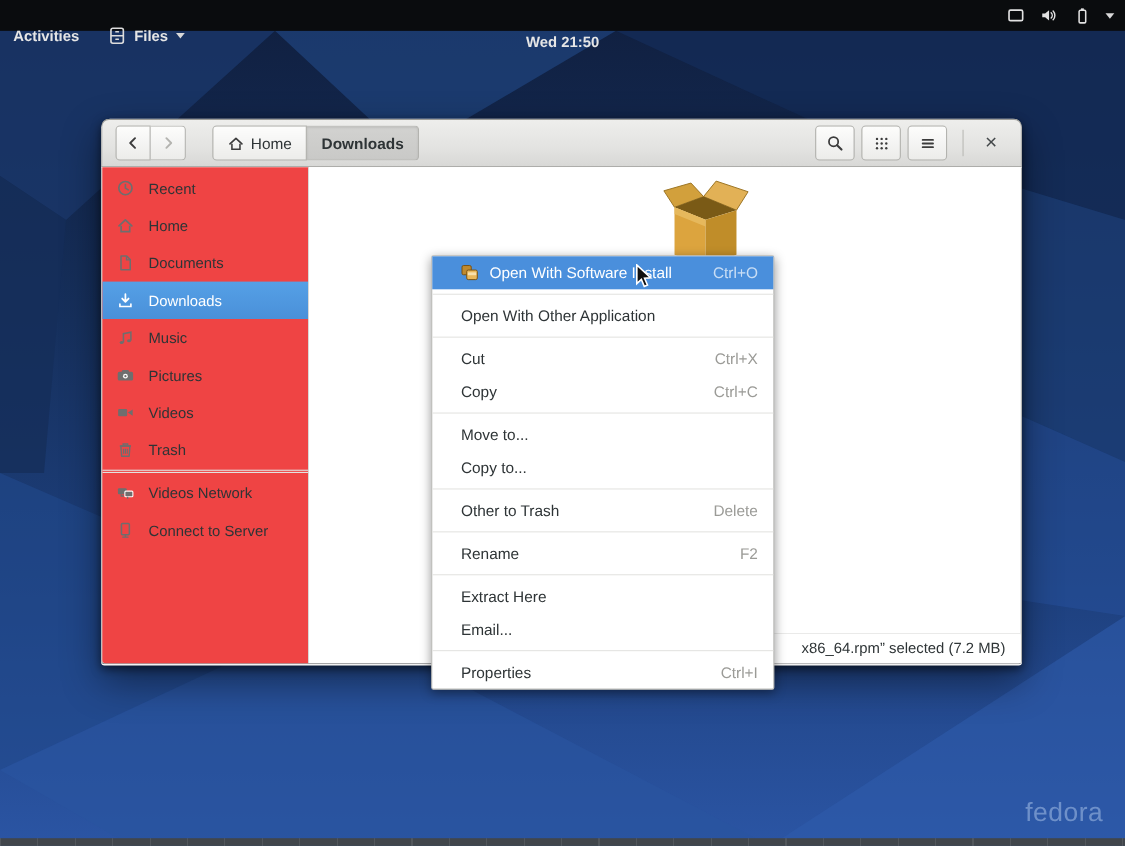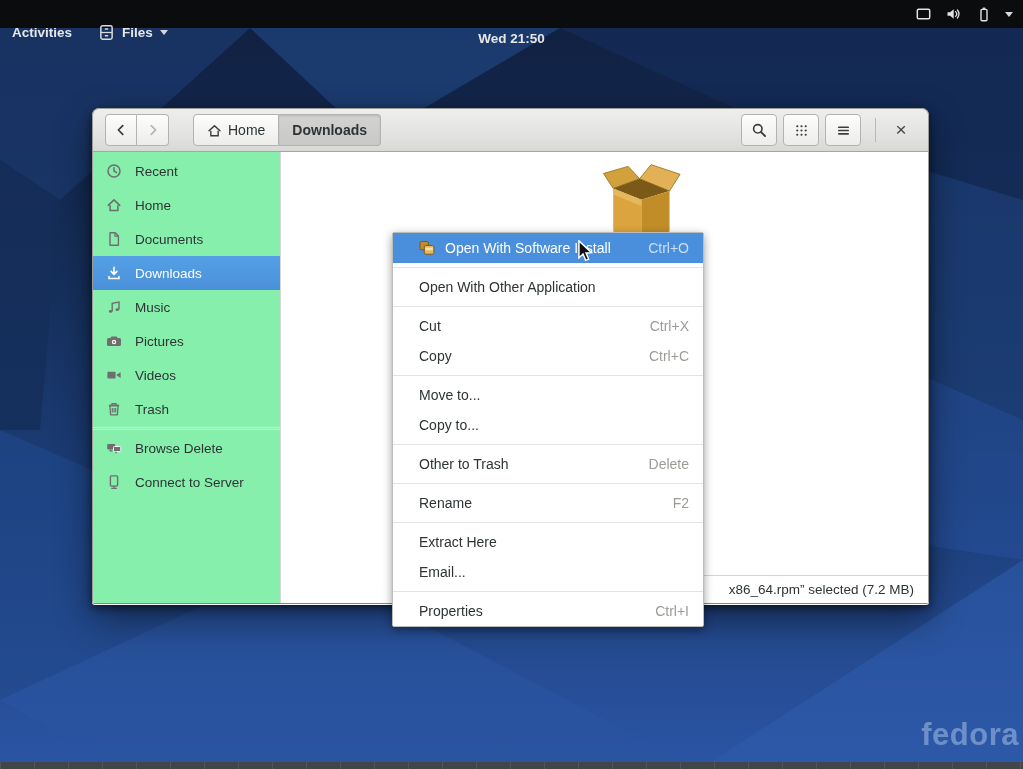--- a/index.html
+++ b/index.html
@@ -5,22 +5,22 @@
   * { margin:0; padding:0; box-sizing:border-box; }
   html,body { width:1023px; height:769px; overflow:hidden; }
   body {
     position:relative;
     font-family:"Liberation Sans","DejaVu Sans",sans-serif;
     background:linear-gradient(180deg,#101f3f 0%,#16305d 38%,#1d3f7c 68%,#2b55a4 100%);
   }
   
   #desktop-bg { position:absolute; inset:0; z-index:0; }
   .watermark {
-    position:absolute; right:4px; bottom:16px; z-index:1;
-    font-size:31px; font-weight:bold; letter-spacing:.5px;
+    position:absolute; right:20px; bottom:16px; z-index:1;
+    font-size:24px; font-weight:normal; letter-spacing:.5px;
     color:rgba(165,192,230,.55);
   }
   .bottom-strip {
     position:absolute; left:0; right:0; bottom:0; height:7px; z-index:5;
     background:#41464b;
     background-image:repeating-linear-gradient(90deg,rgba(255,255,255,.09) 0 1px,transparent 1px 34px);
   }
   
   .topbar {
     position:absolute; top:0; left:0; right:0; height:28px; z-index:50;
@@ -59,21 +59,21 @@
   .pathbar { margin-left:24px; }
   .path-btn { padding:0 13px; gap:6px; }
   .path-btn.active { background:linear-gradient(180deg,#d2d2d0,#c9c9c7); font-weight:bold; box-shadow:inset 0 1px 2px rgba(0,0,0,.12); }
   .hb-right { margin-left:auto; display:flex; align-items:center; }
   .icon-btn { width:36px; border-radius:4px; }
   .hb-right .icon-btn { margin-left:6px; }
   .hb-sep { width:1px; height:24px; background:#b9b9b5; margin:0 10px 0 14px; }
   .close-btn { width:30px; height:30px; display:flex; align-items:center; justify-content:center; font-size:19px; color:#44484a; }
   
   .win-body { position:relative; display:flex; height:452px; background:#fff; border-left:1px solid #9c9c98; border-right:1px solid #9c9c98; border-bottom:1px solid #87878a; border-radius:0 0 3px 3px; }
-  .sidebar { width:188px; background:#86efac; border-right:1px solid #d8d8d6; padding-top:2px; overflow:hidden; border-radius:0 0 0 3px; }
+  .sidebar { width:188px; background:#ef4444; border-right:1px solid #d8d8d6; padding-top:2px; overflow:hidden; border-radius:0 0 0 3px; }
   .side-item { height:34px; display:flex; align-items:center; padding-left:13px; gap:13px; color:#2e3436; font-size:13.5px; }
   .side-item .icon { width:16px; height:16px; color:#6e6e6e; flex:0 0 16px; }
   .side-item.selected { background:linear-gradient(180deg,#55a0e6,#4a90d9); color:#fff; }
   .side-item.selected .icon { color:#fff; }
   .side-sep { height:1px; background:#e2e2e0; margin:1px 0; }
   .content { position:relative; flex:1; border-radius:0 0 3px 0; }
   .file-item { position:absolute; left:300px; top:10px; width:126px; display:flex; flex-direction:column; align-items:center; }
   .file-label {
     margin-top:3px; background:#3d87de; border-radius:4px; padding:3px 9px 5px;
     color:#fff; font-size:13px; line-height:21px; text-align:center; white-space:nowrap;
@@ -301,21 +301,21 @@
         <div class="side-sep"></div>
         <div class="side-item">
           <span class="icon">
             <svg viewBox="0 0 16 16">
               <rect x="1.2" y="3.9" width="8" height="5.5" rx=".9" fill="currentColor"></rect>
               <path d="M4.2 9.4v1.5h2.4" stroke="currentColor" stroke-width="1.2" fill="none"></path>
               <rect x="7.5" y="6.5" width="7.3" height="5.1" rx=".9" fill="currentColor" stroke="#fafaf9" stroke-width="1"></rect>
               <path d="M10 11.6v1.9" stroke="currentColor" stroke-width="1.2"></path>
             </svg>
           </span>
-          <span>Browse Delete</span>
+          <span>Videos Network</span>
         </div>
         <div class="side-item">
           <span class="icon">
             <svg viewBox="0 0 16 16">
               <rect x="4.4" y="1.9" width="7.2" height="10.2" rx="1" fill="none" stroke="currentColor" stroke-width="1.4"></rect>
               <path d="M8 12.1v1.7M5.7 14.3h4.6" stroke="currentColor" stroke-width="1.3" fill="none" stroke-linecap="round"></path>
             </svg>
           </span>
           <span>Connect to Server</span>
         </div>

